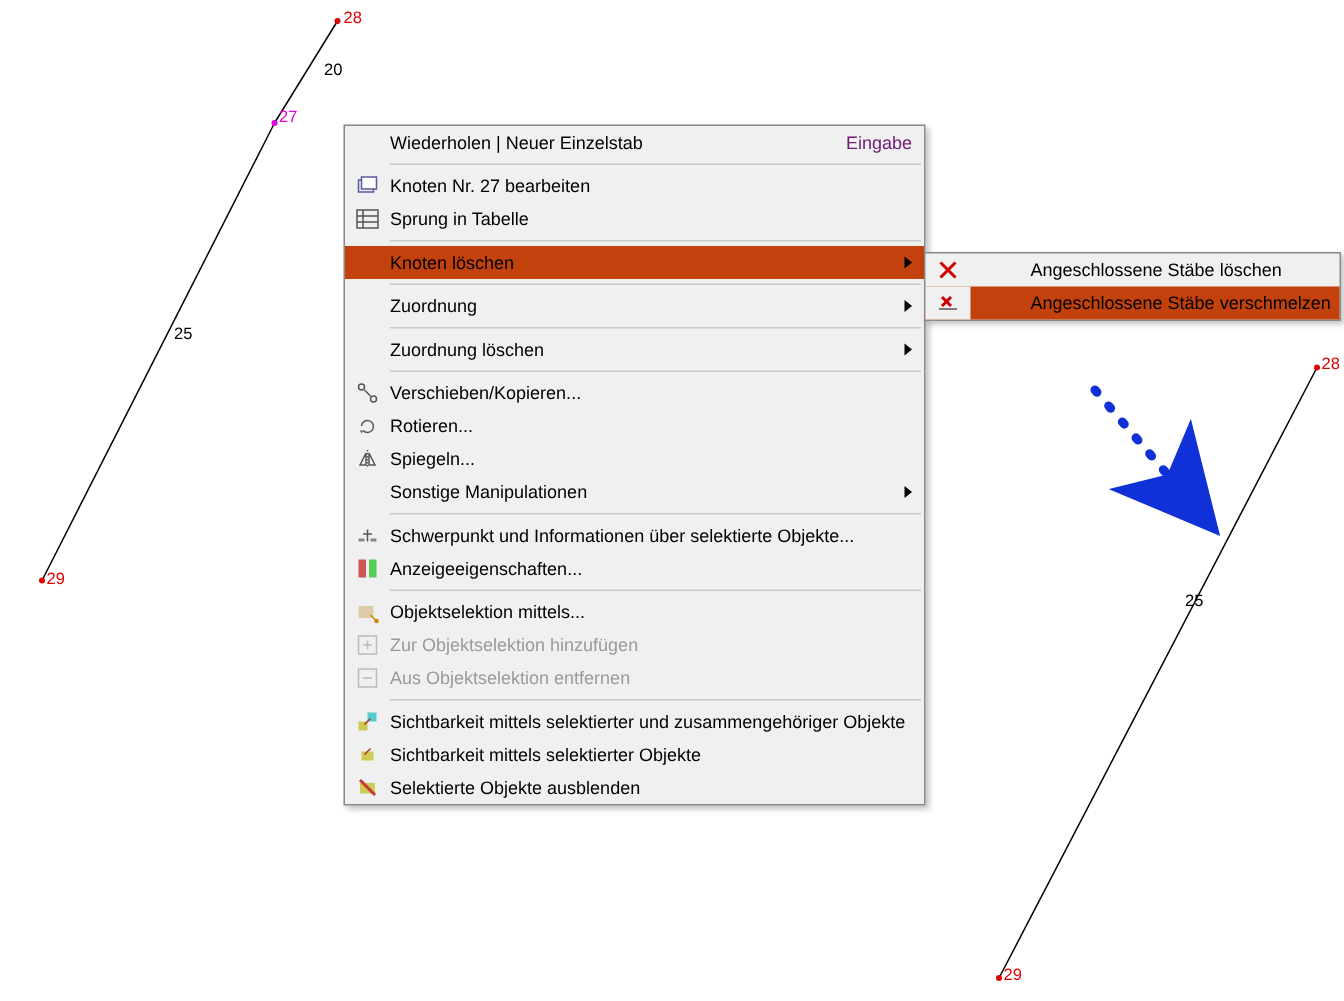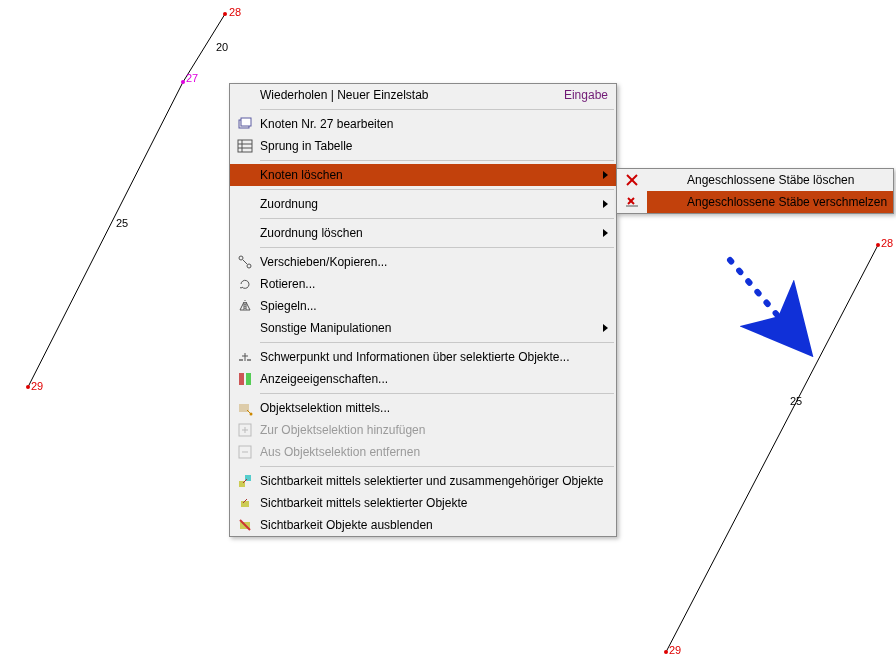--- a/index.html
+++ b/index.html
@@ -302,21 +302,21 @@
     </span>
     <span class="label-col">Sichtbarkeit mittels selektierter Objekte</span>
   </div>
   <div class="row">
     <span class="icon-col">
       <svg class="ic" viewBox="0 0 16 16">
           <rect x="3" y="5" width="10" height="7" fill="#cc5"></rect>
           <line x1="3" y1="3" x2="13" y2="13" stroke="#c33" stroke-width="2"></line>
         </svg>
     </span>
-    <span class="label-col">Sichtbarkeit Objekte ausblenden</span>
+    <span class="label-col">Selektierte Objekte ausblenden</span>
   </div>
 
 </div>
 
 <div class="submenu menu" style="left:568px;top:168px;width:278px;">
   <div class="row">
     <span class="icon-col">
       <svg class="ic" viewBox="0 0 16 16">
           <line x1="3" y1="3" x2="13" y2="13" stroke="#c00" stroke-width="2"></line>
           <line x1="13" y1="3" x2="3" y2="13" stroke="#c00" stroke-width="2"></line>

